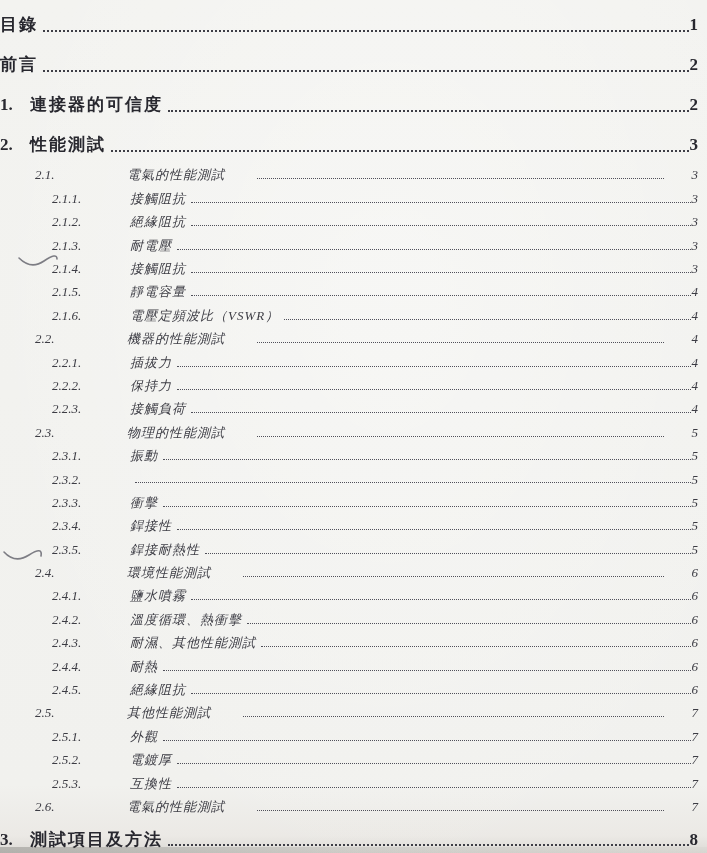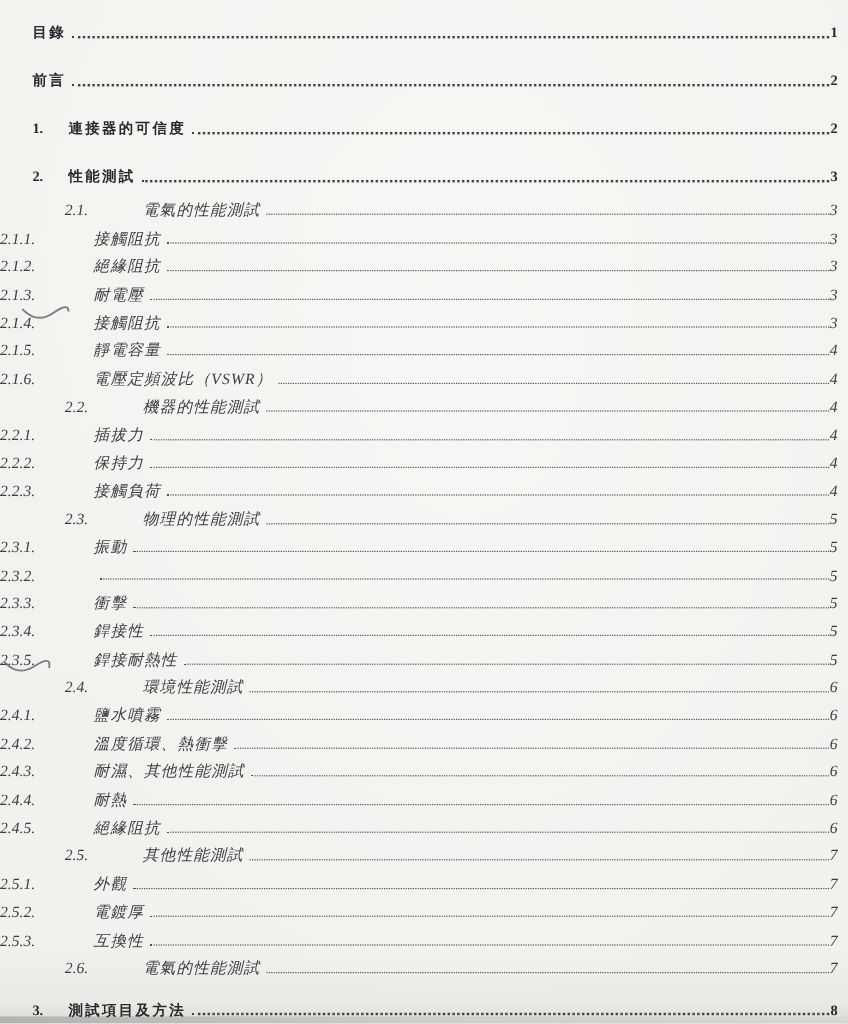--- a/index.html
+++ b/index.html
@@ -27,31 +27,30 @@
     flex:1;height:0;align-self:flex-end;
     border-bottom:1.7px dotted #50505a;
     margin:0 1px 4px 5px;
     min-width:12px;
   }
   .pg{flex:none;margin-bottom:0;}
   
   .lv-top{
     height:23px;margin-top:12px;margin-bottom:5px;
     font-style:normal;font-weight:bold;
-    color:#28282f;font-size:12px;
-    padding-left:27px;
+    color:#28282f;font-size:17px;
   }
   .lv-top .num{width:30px;}
   .lv-top .title{letter-spacing:2px;}
   .lv-top .leader{border-bottom:2.2px dotted #3e3e46;margin-bottom:3.5px;}
   
-  .lv-sub1{padding-left:54px;}
+  .lv-sub1{padding-left:35px;gap:27px;}
   .lv-sub1 .num{width:65px;}
   
-  .lv-sub2{}
+  .lv-sub2{padding-left:52px;}
   .lv-sub2 .num{width:78px;}
   .margin-mark{position:absolute;pointer-events:none;}
   .mark1{left:16px;top:250px;}
   .mark2{left:2px;top:544px;}
   .scan-edge{
     position:absolute;left:0;bottom:0;width:100%;height:6px;
     background:linear-gradient(90deg, rgba(80,80,76,0.30), rgba(110,110,105,0.14) 50%, rgba(140,140,135,0.06));
   }
 </style>
 </head>

